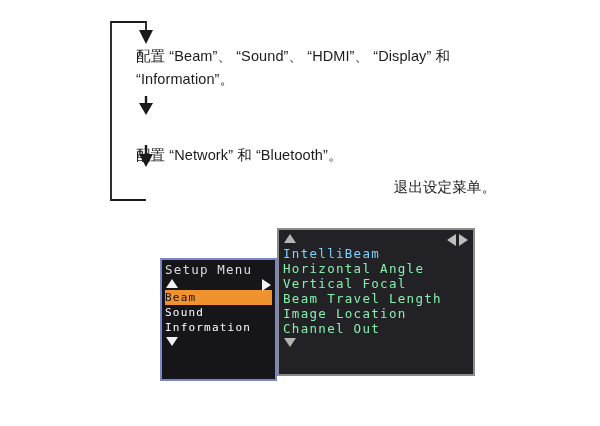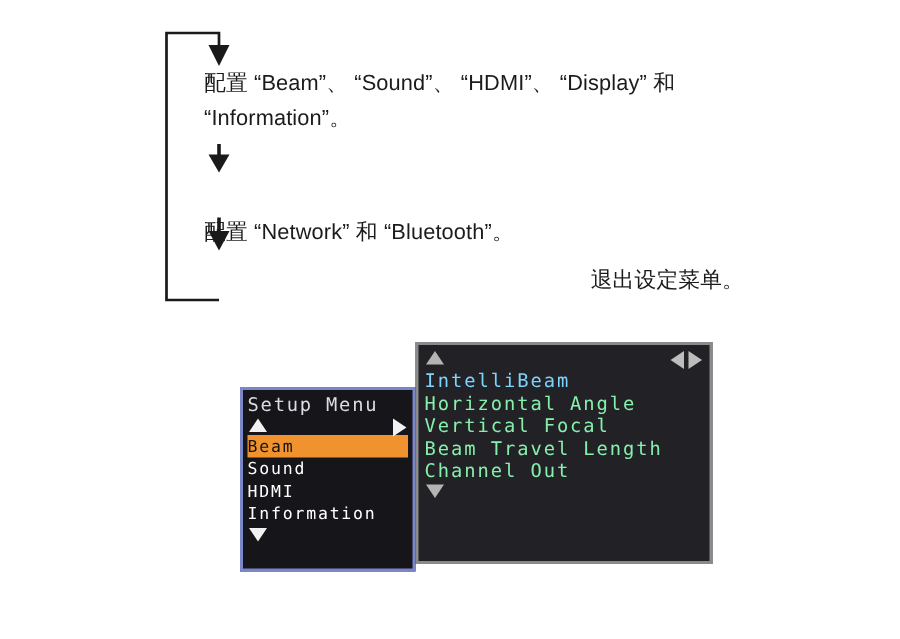--- a/index.html
+++ b/index.html
@@ -187,39 +187,39 @@
     <div class="arrow-row arrow-row-top">
       <span class="tri tri-up-dim"></span>
       <span class="tri tri-left"></span>
       <span class="tri tri-right-dim"></span>
     </div>
 
     <div class="menu-item highlight">IntelliBeam</div>
     <div class="menu-item">Horizontal Angle</div>
     <div class="menu-item">Vertical Focal</div>
     <div class="menu-item">Beam Travel Length</div>
+    <div class="menu-item">Image Location</div>
     <div class="menu-item">Channel Out</div>
 
     <div class="arrow-row arrow-row-bot">
       <span class="tri tri-down-dim"></span>
     </div>
   </div>
 
   <div class="menu-panel" id="panel-left">
 
     <div class="menu-title">Setup Menu</div>
 
     <div class="arrow-row">
       <span class="tri tri-up"></span>
       <span class="tri tri-right"></span>
     </div>
 
     <div class="menu-item selected">Beam</div>
     <div class="menu-item">Sound</div>
-    <div class="menu-item">HDMI</div>
     <div class="menu-item">Information</div>
 
     <div class="arrow-row">
       <span class="tri tri-down"></span>
     </div>
   </div>
 
 </div>
 
 </body></html>

